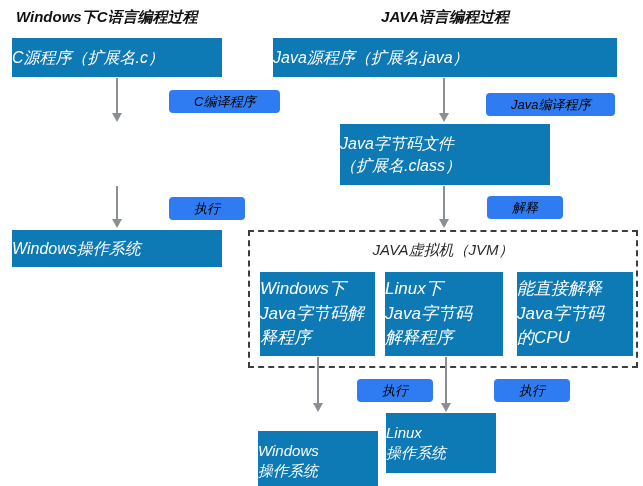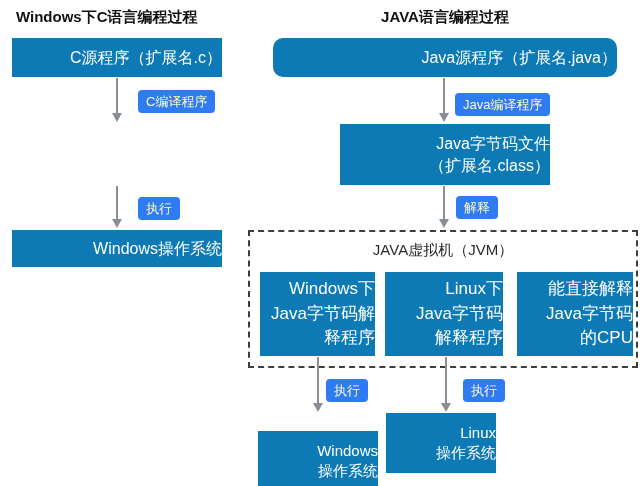--- a/index.html
+++ b/index.html
@@ -1,15 +1,15 @@
 <!DOCTYPE html>
 <html><head>
 <meta charset="utf-8">
 <style>
-  * { margin: 0; padding: 0; box-sizing: border-box; }
+  * { margin: 0; padding: 0; box-sizing: border-box; font-style: italic; }
   html, body { background: #ffffff; }
   body {
     font-family: "Liberation Sans", "DejaVu Sans", sans-serif;
   }
   .canvas {
     position: relative;
     width: 643px;
     height: 486px;
     background: #ffffff;
     overflow: hidden;
@@ -20,37 +20,38 @@
     font-weight: bold;
     color: #111111;
     white-space: nowrap;
   }
   .box {
     position: absolute;
     background: #0d79b5;
     color: #ffffff;
     display: flex;
     flex-direction: column;
-    align-items: flex-end;
+    align-items: flex-start;
     justify-content: center;
     text-align: center;
     line-height: 1.35;
   }
   .box.big { font-size: 16px; }
   .box.mid { font-size: 15px; }
   .box.small { font-size: 17px; line-height: 1.45; }
   .badge {
     position: absolute;
     background: #2e7bf2;
-    color: #fef9c3;
+    color: #000000;
     font-size: 13px;
     line-height: 1;
-    padding: 5px 8px;
+    padding: 5px 25px;
     border-radius: 4px;
     white-space: nowrap;
+    margin-left: 31px;
   }
   .arrow {
     position: absolute;
     width: 12px;
   }
   .arrow::before {
     content: "";
     position: absolute;
     left: 5px;
     top: 0;
@@ -100,21 +101,21 @@
 
   <div class="arrow" style="left:111px; top:186px; height:42px;"></div>
   <div class="badge" style="left:138px; top:197px;">执行</div>
 
   <div class="box big" style="left:12px; top:230px; width:210px; height:37px;">
     <span>Windows操作系统</span>
   </div>
 
   <div class="col-title" style="left:310px; top:8px; width:270px; text-align:center;">JAVA语言编程过程</div>
 
-  <div class="box big" style="left:273px; top:38px; width:344px; height:39px;border-radius:10px;">
+  <div class="box big" style="left:273px; top:38px; width:344px; height:39px;">
     <span>Java源程序（扩展名.java）</span>
   </div>
 
   <div class="arrow" style="left:438px; top:78px; height:44px;"></div>
   <div class="badge" style="left:455px; top:93px;">Java编译程序</div>
 
   <div class="box big" style="left:340px; top:124px; width:210px; height:61px;">
     <span>Java字节码文件</span>
     <span>（扩展名.class）</span>
   </div>

